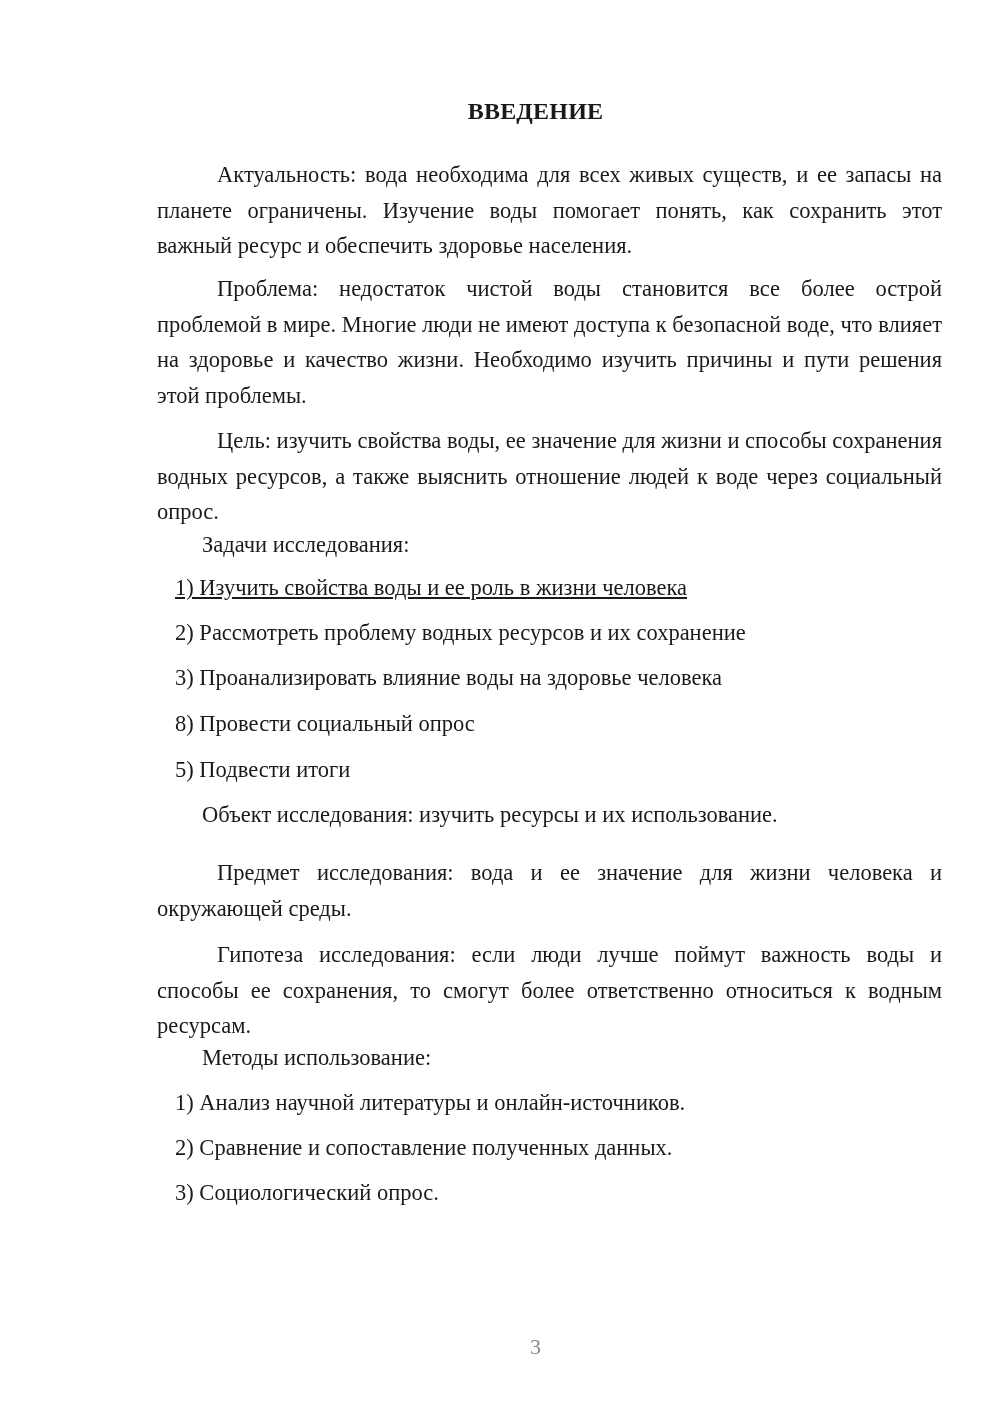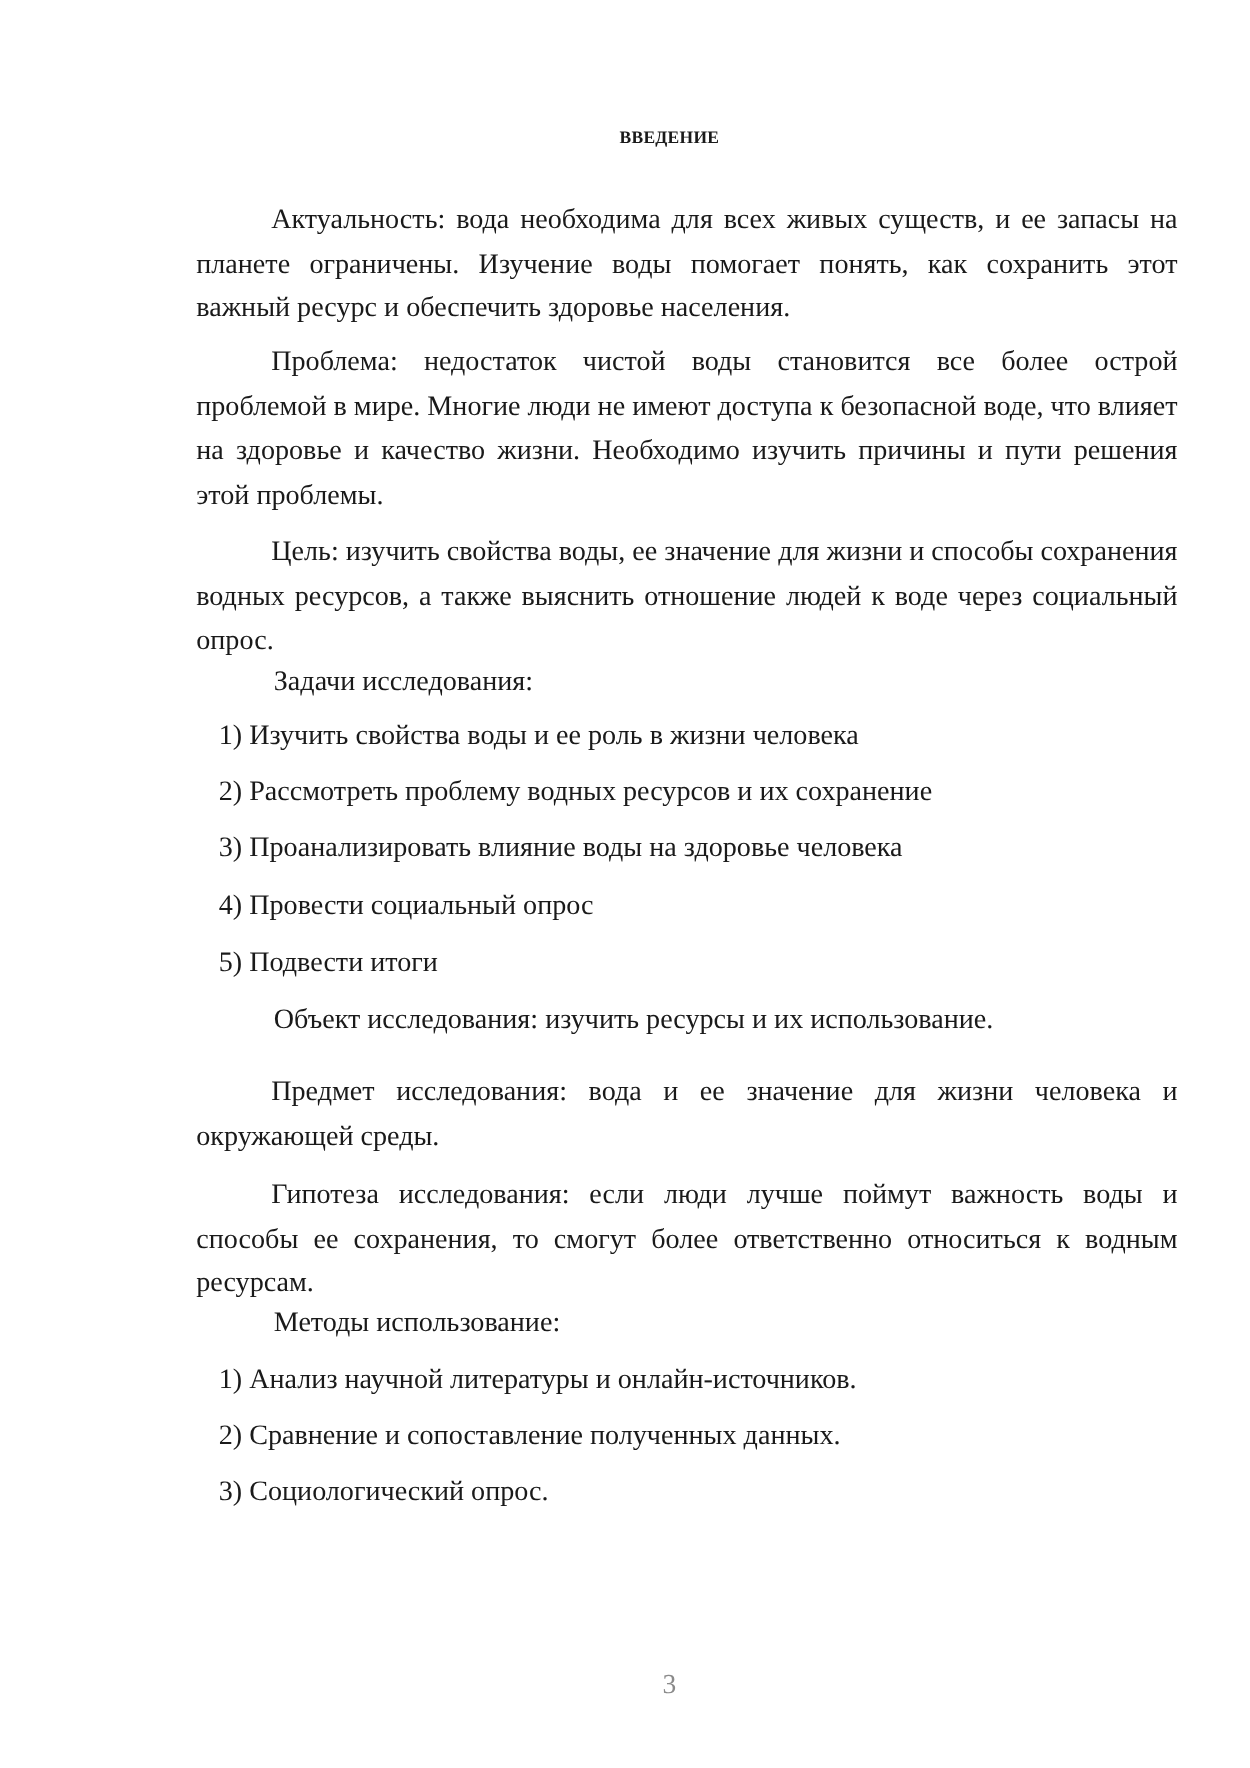--- a/index.html
+++ b/index.html
@@ -1,48 +1,48 @@
 <!DOCTYPE html>
 <html><head>
 <meta charset="utf-8">
 <style>
   html, body { margin: 0; padding: 0; background: #ffffff; }
   body { width: 1000px; height: 1414px; position: relative; overflow: hidden;
          font-family: "Liberation Serif", "DejaVu Serif", serif; color: #1a1a1a; }
   .page { position: absolute; left: 143px; top: 0; width: 785px; }
   .title { position: absolute; left: 0; width: 785px; top: 96px; text-align: center;
-           font-weight: bold; font-size: 14px; line-height: 30px; letter-spacing: 0.2px; }
+           font-weight: bold; font-size: 24px; line-height: 30px; letter-spacing: 0.2px; }
   .para { position: absolute; left: 0; width: 785px; font-size: 22.5px; line-height: 35.5px;
           text-align: justify; text-indent: 60px; margin: 14px; }
   .para.last-short { text-align-last: left; }
   .line { position: absolute; left: 0; font-size: 22.5px; line-height: 30px; white-space: nowrap; }
-  .line.indent { left: 76px; }
+  .line.indent { left: 59px; }
   .line.list { left: 32px; }
   .pagenum { position: absolute; left: 0; width: 785px; top: 1332px; text-align: center;
              font-size: 22px; color: #8a8a8a; line-height: 30px; }
 </style>
 </head>
 <body>
 
 <div class="page">
 
   <div class="title">ВВЕДЕНИЕ</div>
 
   <p class="para last-short" style="top:143px;">Актуальность: вода необходима для всех живых существ, и ее запасы на планете ограничены. Изучение воды помогает понять, как сохранить этот важный ресурс и обеспечить здоровье населения.</p>
 
   <p class="para last-short" style="top:257px;">Проблема: недостаток чистой воды становится все более острой проблемой в мире. Многие люди не имеют доступа к безопасной воде, что влияет на здоровье и качество жизни. Необходимо изучить причины и пути решения этой проблемы.</p>
 
   <p class="para last-short" style="top:409px;">Цель: изучить свойства воды, ее значение для жизни и способы сохранения водных ресурсов, а также выяснить отношение людей к воде через социальный опрос.</p>
 
   <div class="line indent" style="top:530px;">Задачи исследования:</div>
 
-  <div class="line list" style="top:573px;">1) Изучить свойства воды и ее роль в жизни человека</div>
+  <div class="line list" style="top:573px;text-decoration:underline;">1) Изучить свойства воды и ее роль в жизни человека</div>
   <div class="line list" style="top:618px;">2) Рассмотреть проблему водных ресурсов и их сохранение</div>
   <div class="line list" style="top:663px;">3) Проанализировать влияние воды на здоровье человека</div>
-  <div class="line list" style="top:709px;">4) Провести социальный опрос</div>
+  <div class="line list" style="top:709px;">8) Провести социальный опрос</div>
   <div class="line list" style="top:755px;">5) Подвести итоги</div>
 
   <div class="line indent" style="top:800px;">Объект исследования: изучить ресурсы и их использование.</div>
 
   <p class="para last-short" style="top:841px;">Предмет исследования: вода и ее значение для жизни человека и окружающей среды.</p>
 
   <p class="para last-short" style="top:923px;">Гипотеза исследования: если люди лучше поймут важность воды и способы ее сохранения, то смогут более ответственно относиться к водным ресурсам.</p>
 
   <div class="line indent" style="top:1043px;">Методы использование:</div>
 

